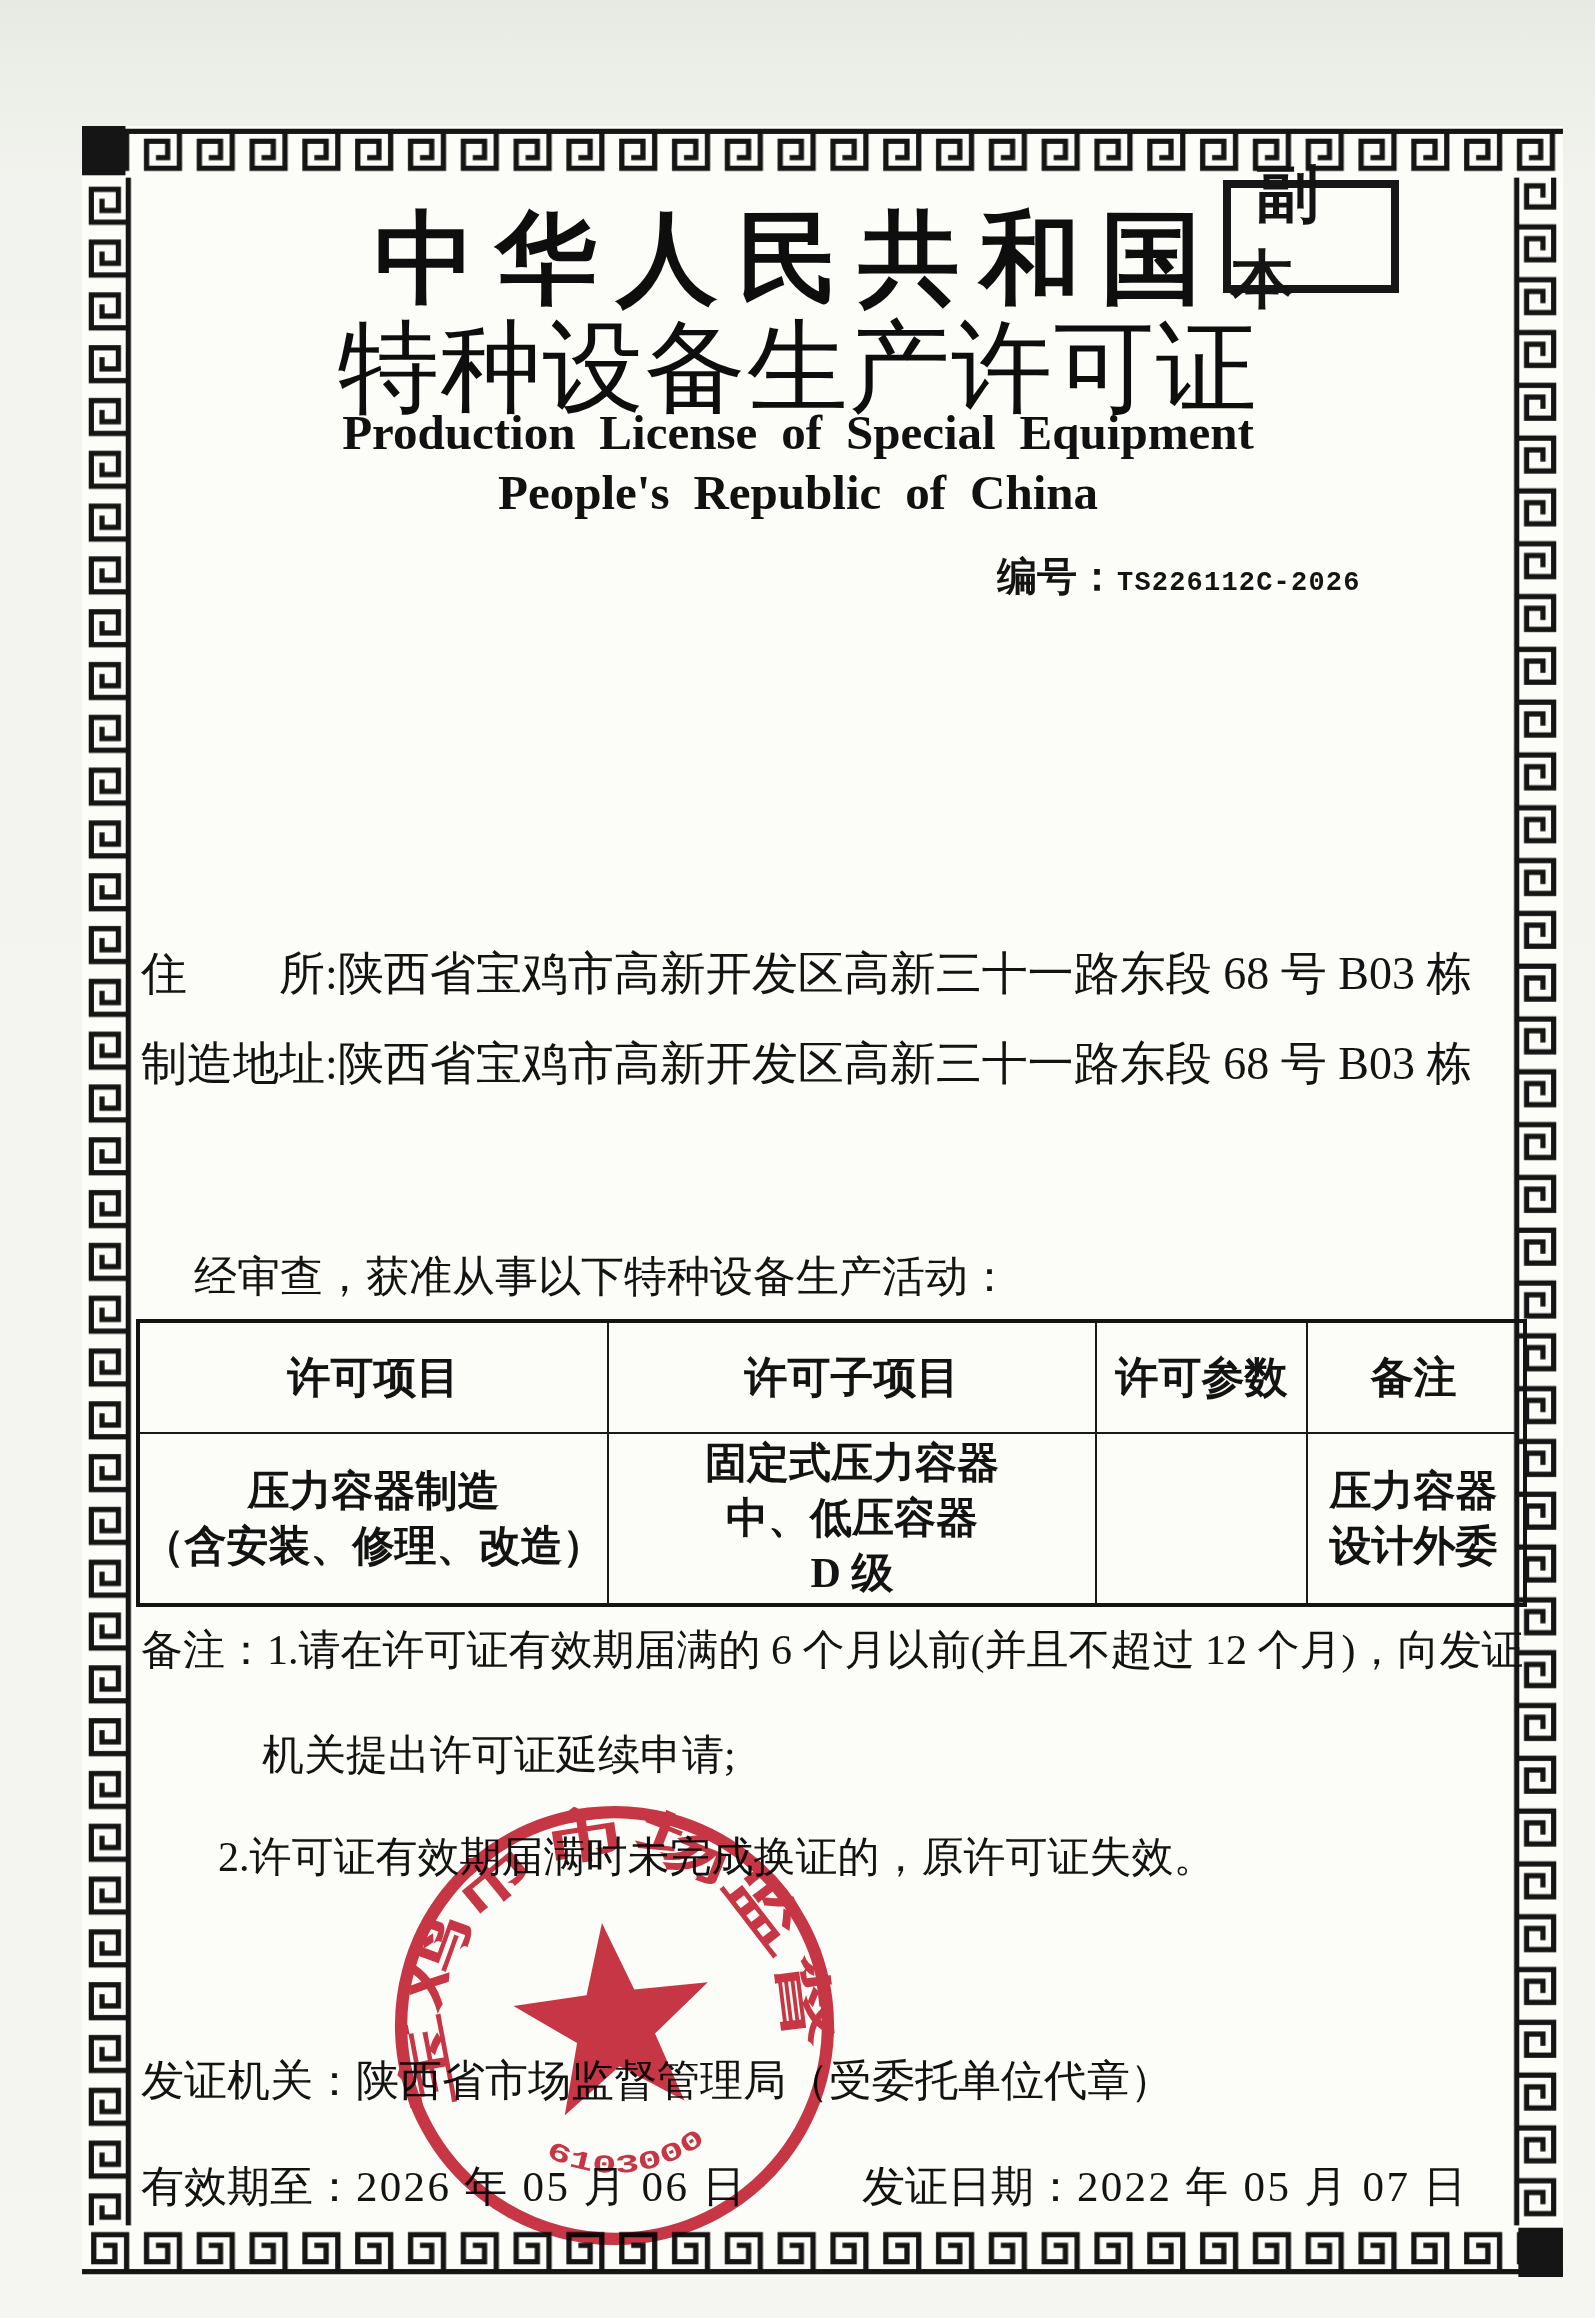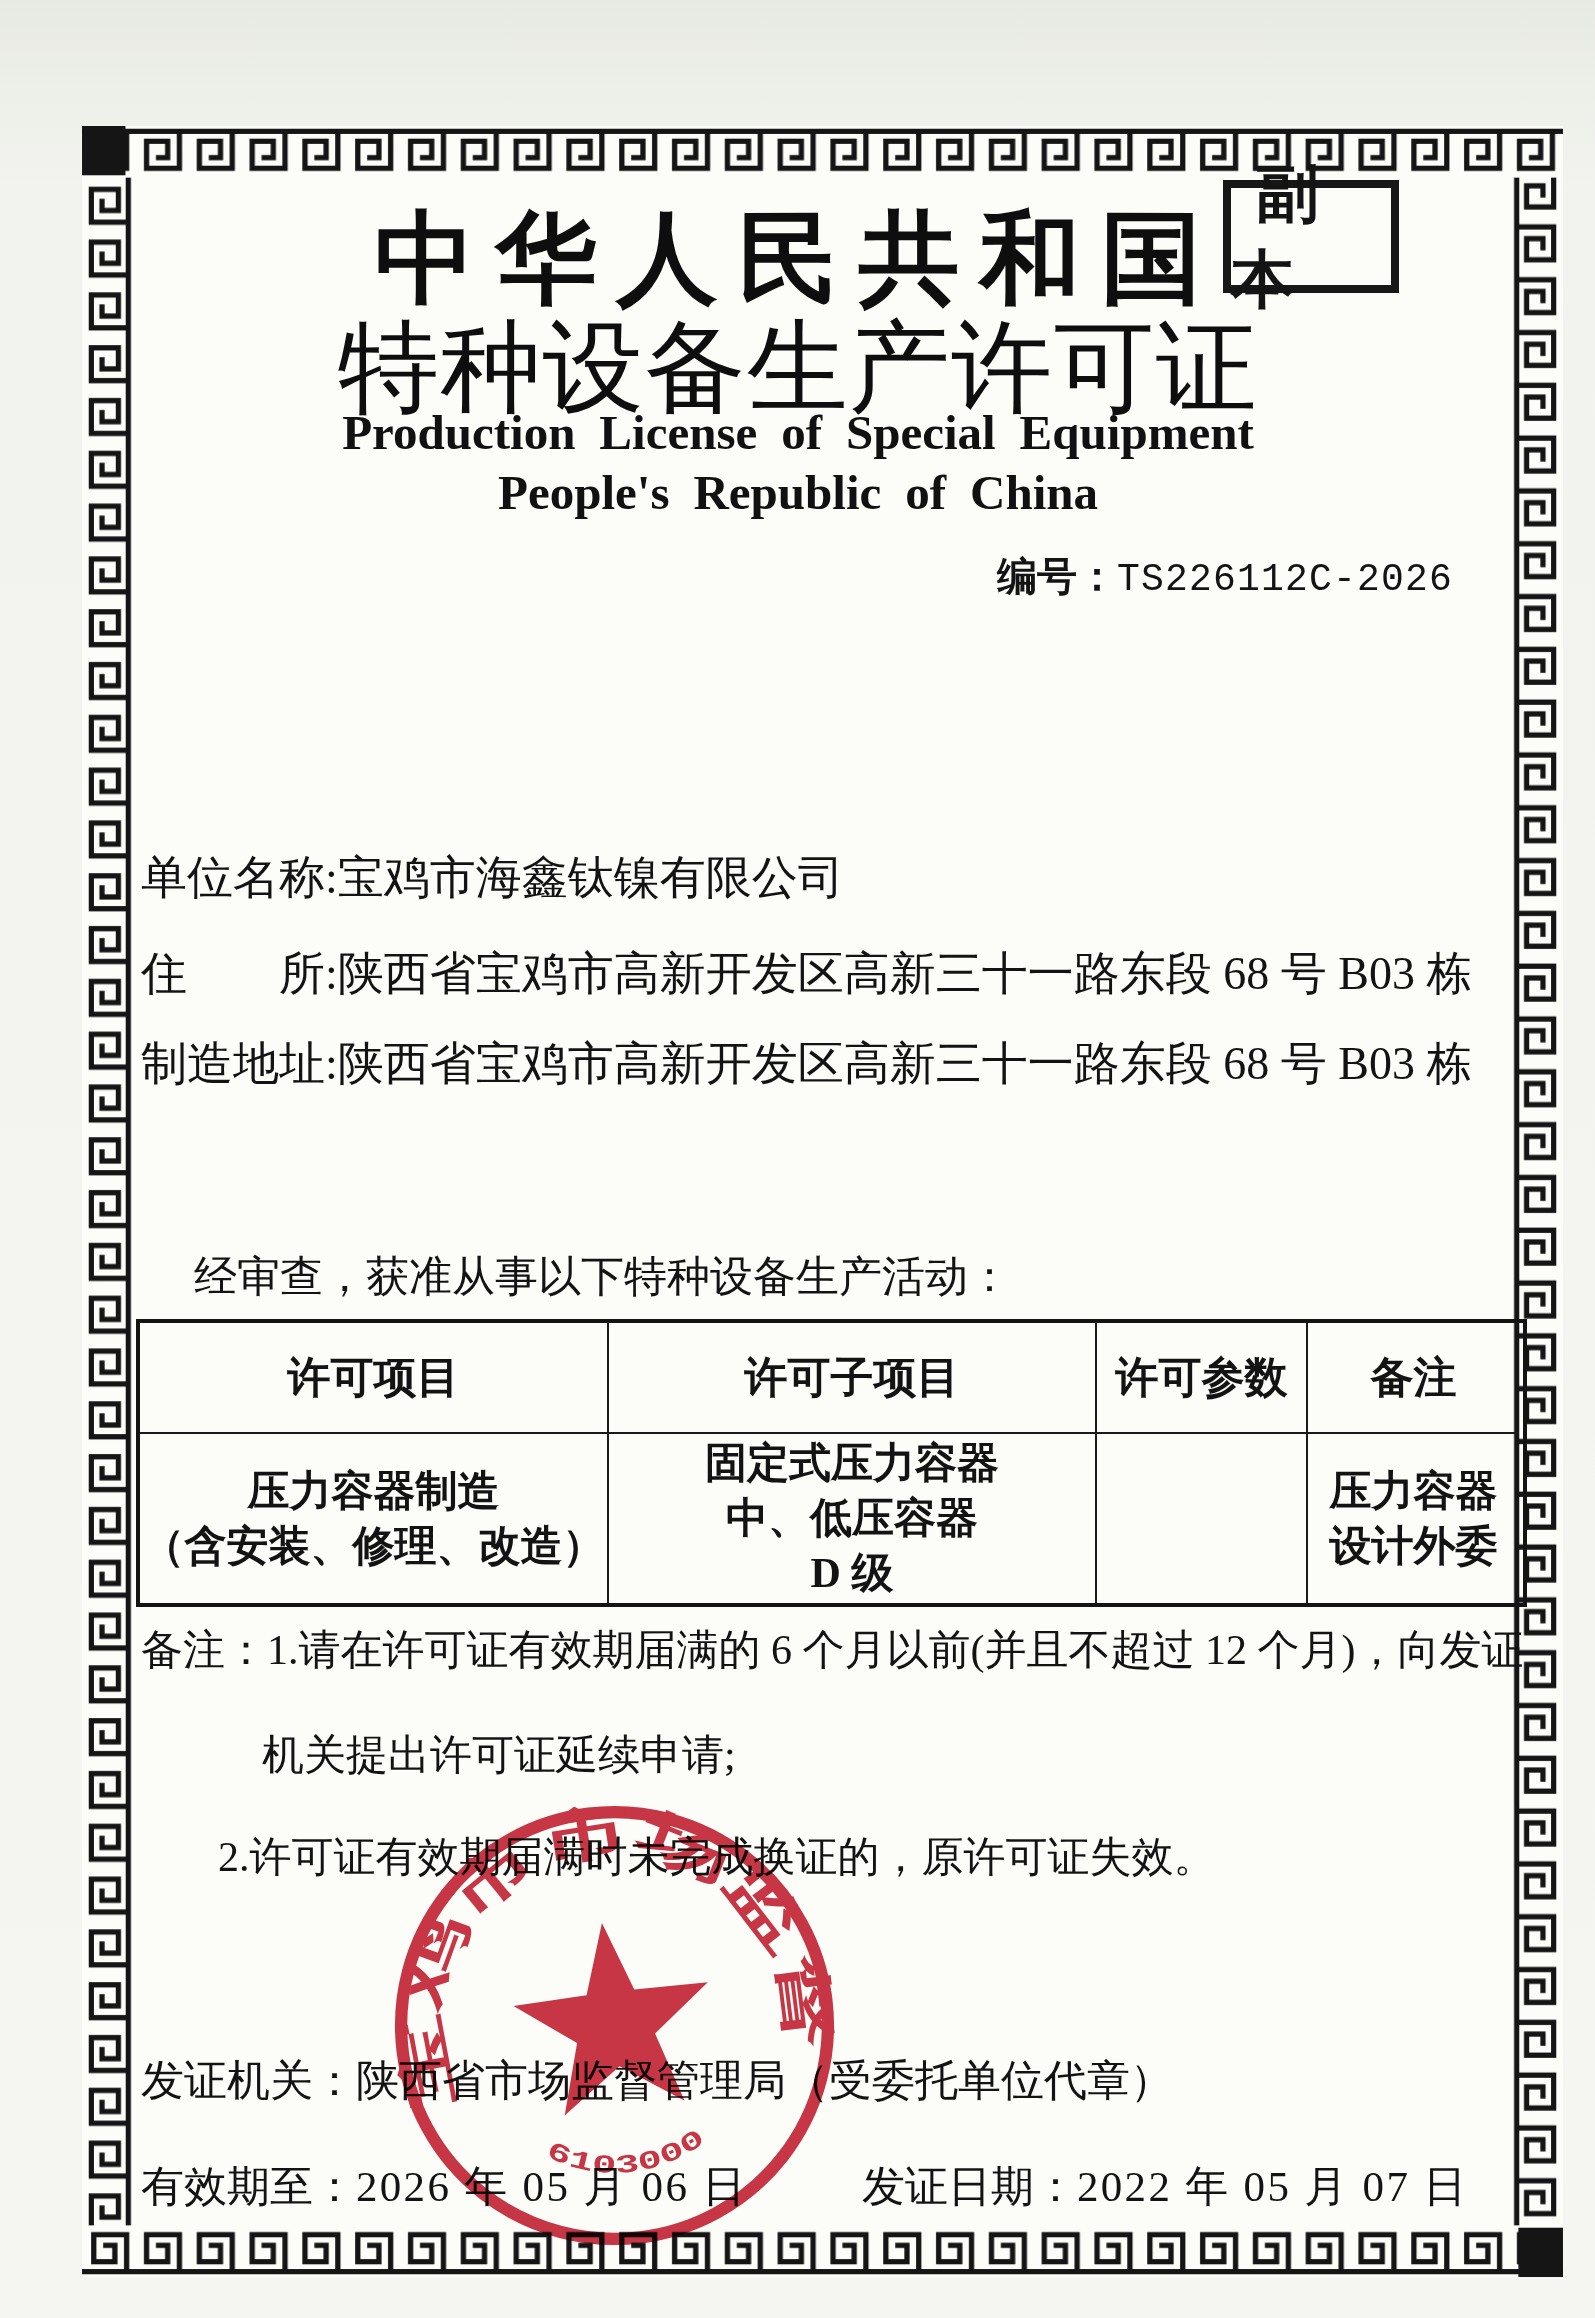--- a/index.html
+++ b/index.html
@@ -16,21 +16,21 @@
   
   .t-cn1{position:absolute;left:27px;top:201px;width:1542px;text-align:center;font-size:101px;
          font-weight:900;letter-spacing:20px;line-height:117px;color:#0e0e0e;}
   .t-cn2{position:absolute;left:27px;top:310px;width:1542px;text-align:center;font-size:101px;
          font-weight:400;letter-spacing:1.2px;line-height:117px;color:#0e0e0e;}
   .t-en1{position:absolute;left:27px;top:405px;width:1542px;text-align:center;font-size:49px;
          font-weight:700;word-spacing:11.7px;line-height:56px;color:#111;}
   .t-en2{position:absolute;left:27px;top:465px;width:1542px;text-align:center;font-size:49px;
          font-weight:700;word-spacing:11.7px;line-height:56px;color:#111;}
   .licno{position:absolute;left:997px;top:549px;font-size:40px;font-weight:700;color:#141414;}
-  .licno .mono{font-family:"Liberation Mono","DejaVu Sans Mono",monospace;font-size:38px;font-weight:400;letter-spacing:1.2px;}
+  .licno .mono{font-family:"Liberation Mono","DejaVu Sans Mono",monospace;font-size:27px;font-weight:700;letter-spacing:1.2px;}
   
   .fline{position:absolute;left:141px;font-size:46px;line-height:56px;color:#131313;white-space:nowrap;}
   .l-name{top:850px;}
   .l-addr{top:946px;}
   .l-mfg{top:1036px;}
   .intro{position:absolute;left:194px;top:1248px;font-size:43px;color:#131313;}
   
   .ptable{position:absolute;left:136px;top:1319px;width:1383px;border:4.1px solid #141414;
           display:grid;grid-template-columns:469px 488px 211px 211px;grid-template-rows:111px 169px;
           background:transparent;}
@@ -87,23 +87,20 @@
 
   <div class="t-cn1">中华人民共和国</div>
   <div class="t-cn2">特种设备生产许可证</div>
   <div class="t-en1">Production License of Special Equipment</div>
   <div class="t-en2">People's Republic of China</div>
 
   <div class="licno">
     <span>编号：</span><span class="mono">TS226112C-2026</span>
   </div>
 
-  <div class="fline l-name">
-    <span>单位名称:</span><span>宝鸡市海鑫钛镍有限公司</span>
-  </div>
   <div class="fline l-addr">
     <span>住　　所:</span><span>陕西省宝鸡市高新开发区高新三十一路东段 68 号 B03 栋</span>
   </div>
   <div class="fline l-mfg">
     <span>制造地址:</span><span>陕西省宝鸡市高新开发区高新三十一路东段 68 号 B03 栋</span>
   </div>
 
   <div class="intro">经审查，获准从事以下特种设备生产活动：</div>
 
   <div class="ptable">

